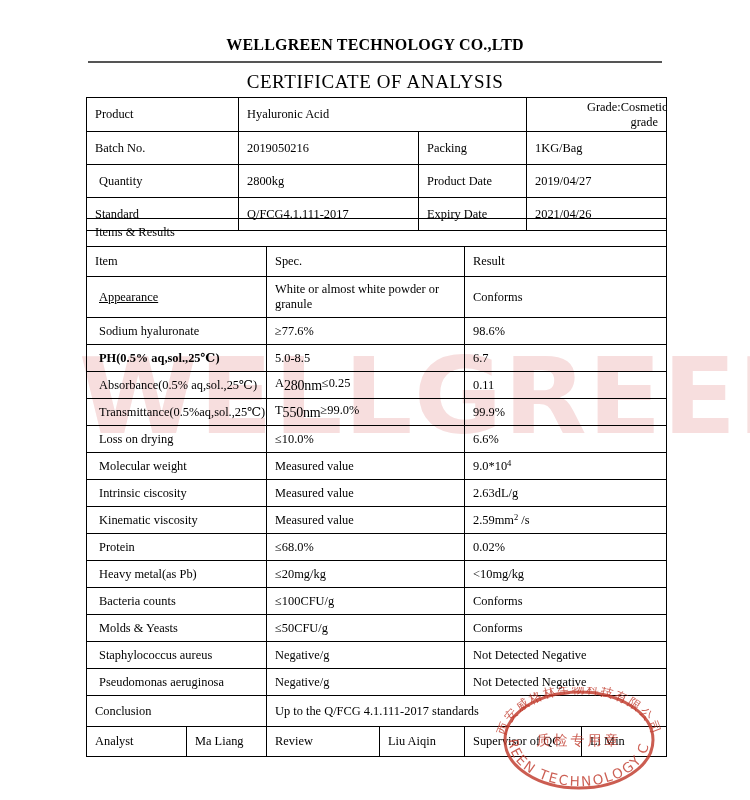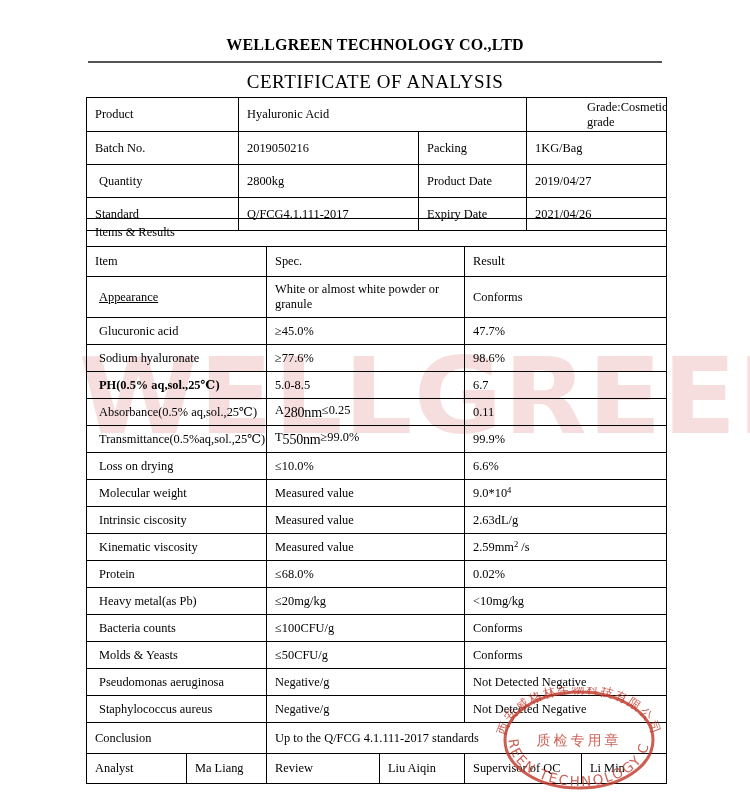--- a/index.html
+++ b/index.html
@@ -90,21 +90,21 @@
     vertical-align: middle;
     background: transparent;
   }
   #table-top { top: 97px; }
   #table-top td { height: 32px; }
   #table-top tr.tall td { height: 33px; }
 
   #table-items { top: 218px; }
 
   .cell-indent { padding-left: 12px !important; }
-  .grade-cell { text-align: left; padding-left: 60px !important; }
+  .grade-cell { text-align: right; padding-left: 60px !important; }
 
   sub {
     font-size: 14px;
     vertical-align: -0.22em;
     letter-spacing: -0.2px;
   }
   sup {
     font-size: 8.5px;
     vertical-align: 0.5em;
   }
@@ -188,25 +188,20 @@
         <td colspan="2">Spec.</td>
         <td colspan="2">Result</td>
       </tr>
 
       <tr>
           <td colspan="2" class="cell-indent" style="height: 40px; text-decoration: underline;">Appearance</td>
           <td colspan="2">White or almost white powder or granule</td>
           <td colspan="2">Conforms</td>
         </tr>
         <tr>
-          <td colspan="2" class="cell-indent" style="height: 26px;">Glucuronic acid</td>
-          <td colspan="2">≥45.0%</td>
-          <td colspan="2">47.7%</td>
-        </tr>
-        <tr>
           <td colspan="2" class="cell-indent" style="height: 26px;">Sodium hyaluronate</td>
           <td colspan="2">≥77.6%</td>
           <td colspan="2">98.6%</td>
         </tr>
         <tr>
           <td colspan="2" class="cell-indent" style="height: 26px; font-weight: bold;">PH(0.5% aq,sol.,25℃)</td>
           <td colspan="2">5.0-8.5</td>
           <td colspan="2">6.7</td>
         </tr>
         <tr>
@@ -253,26 +248,26 @@
           <td colspan="2" class="cell-indent" style="height: 26px;">Bacteria counts</td>
           <td colspan="2">≤100CFU/g</td>
           <td colspan="2">Conforms</td>
         </tr>
         <tr>
           <td colspan="2" class="cell-indent" style="height: 26px;">Molds &amp; Yeasts</td>
           <td colspan="2">≤50CFU/g</td>
           <td colspan="2">Conforms</td>
         </tr>
         <tr>
-          <td colspan="2" class="cell-indent" style="height: 26px;">Pseudomonas aeruginosa</td>
+          <td colspan="2" class="cell-indent" style="height: 26px;">Staphylococcus aureus</td>
           <td colspan="2">Negative/g</td>
           <td colspan="2">Not Detected Negative</td>
         </tr>
         <tr>
-          <td colspan="2" class="cell-indent" style="height: 26px;">Staphylococcus aureus</td>
+          <td colspan="2" class="cell-indent" style="height: 26px;">Pseudomonas aeruginosa</td>
           <td colspan="2">Negative/g</td>
           <td colspan="2">Not Detected Negative</td>
         </tr>
         <tr>
         <td colspan="2" style="height:30px">Conclusion</td>
         <td colspan="4">Up to the Q/FCG 4.1.111-2017 standards</td>
       </tr>
       <tr>
         <td style="height:29px">Analyst</td>
         <td>Ma Liang</td>

